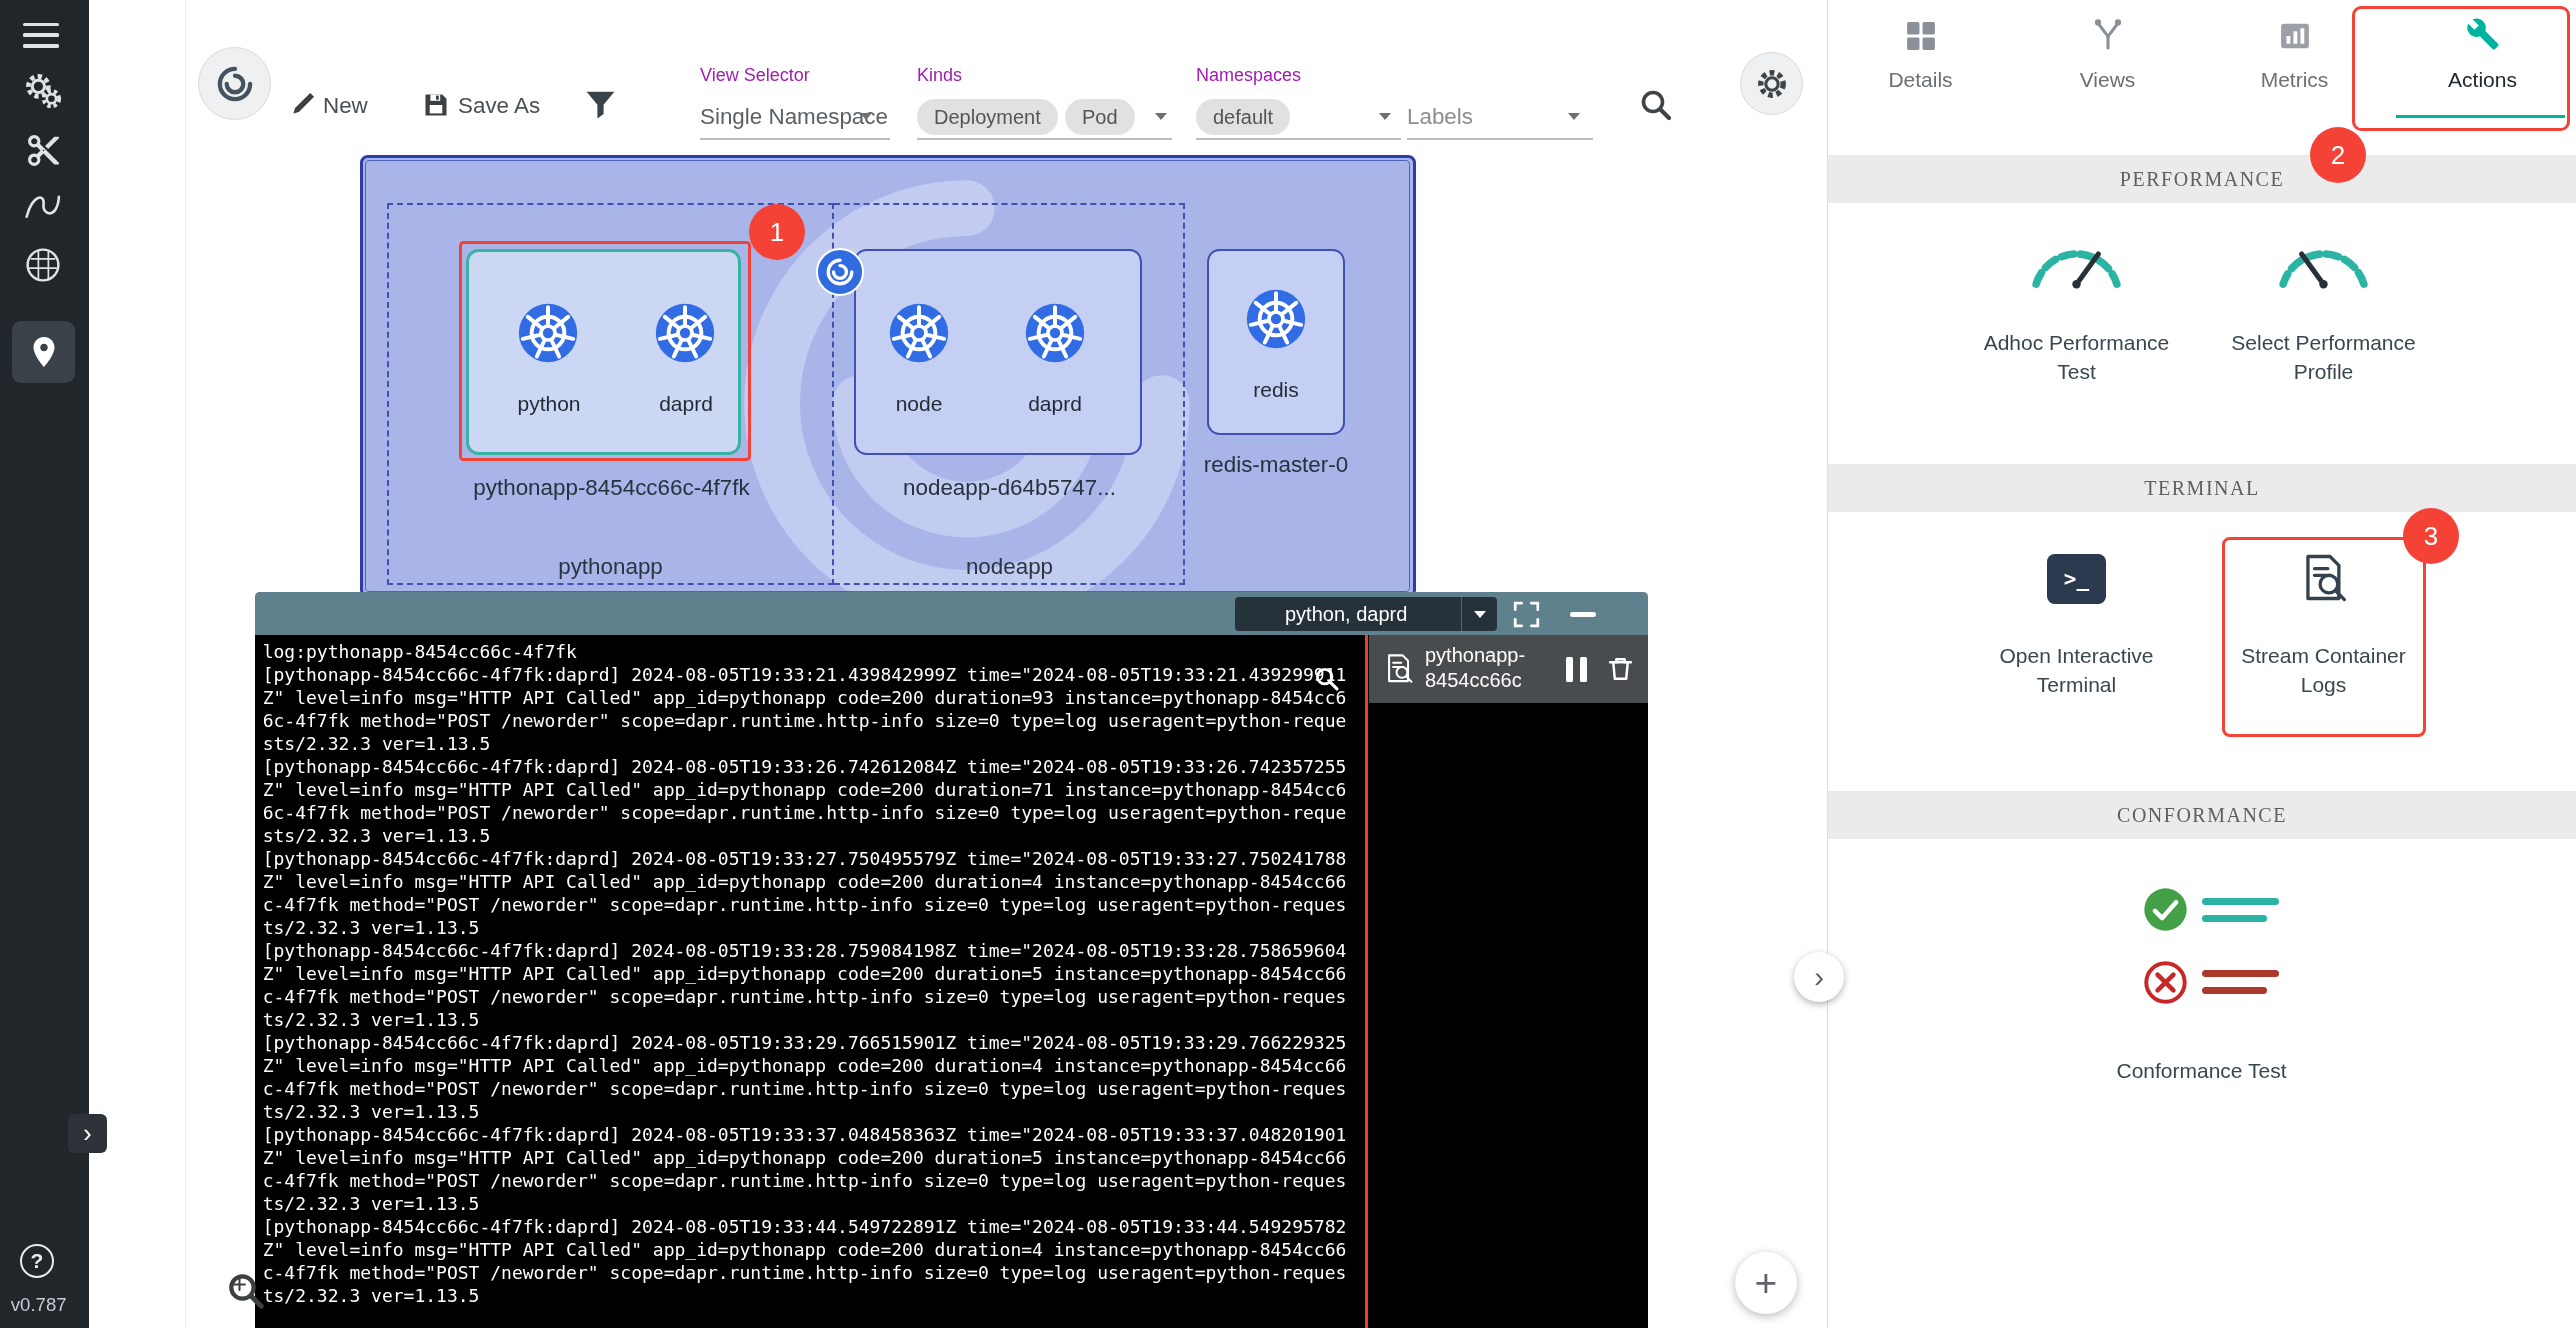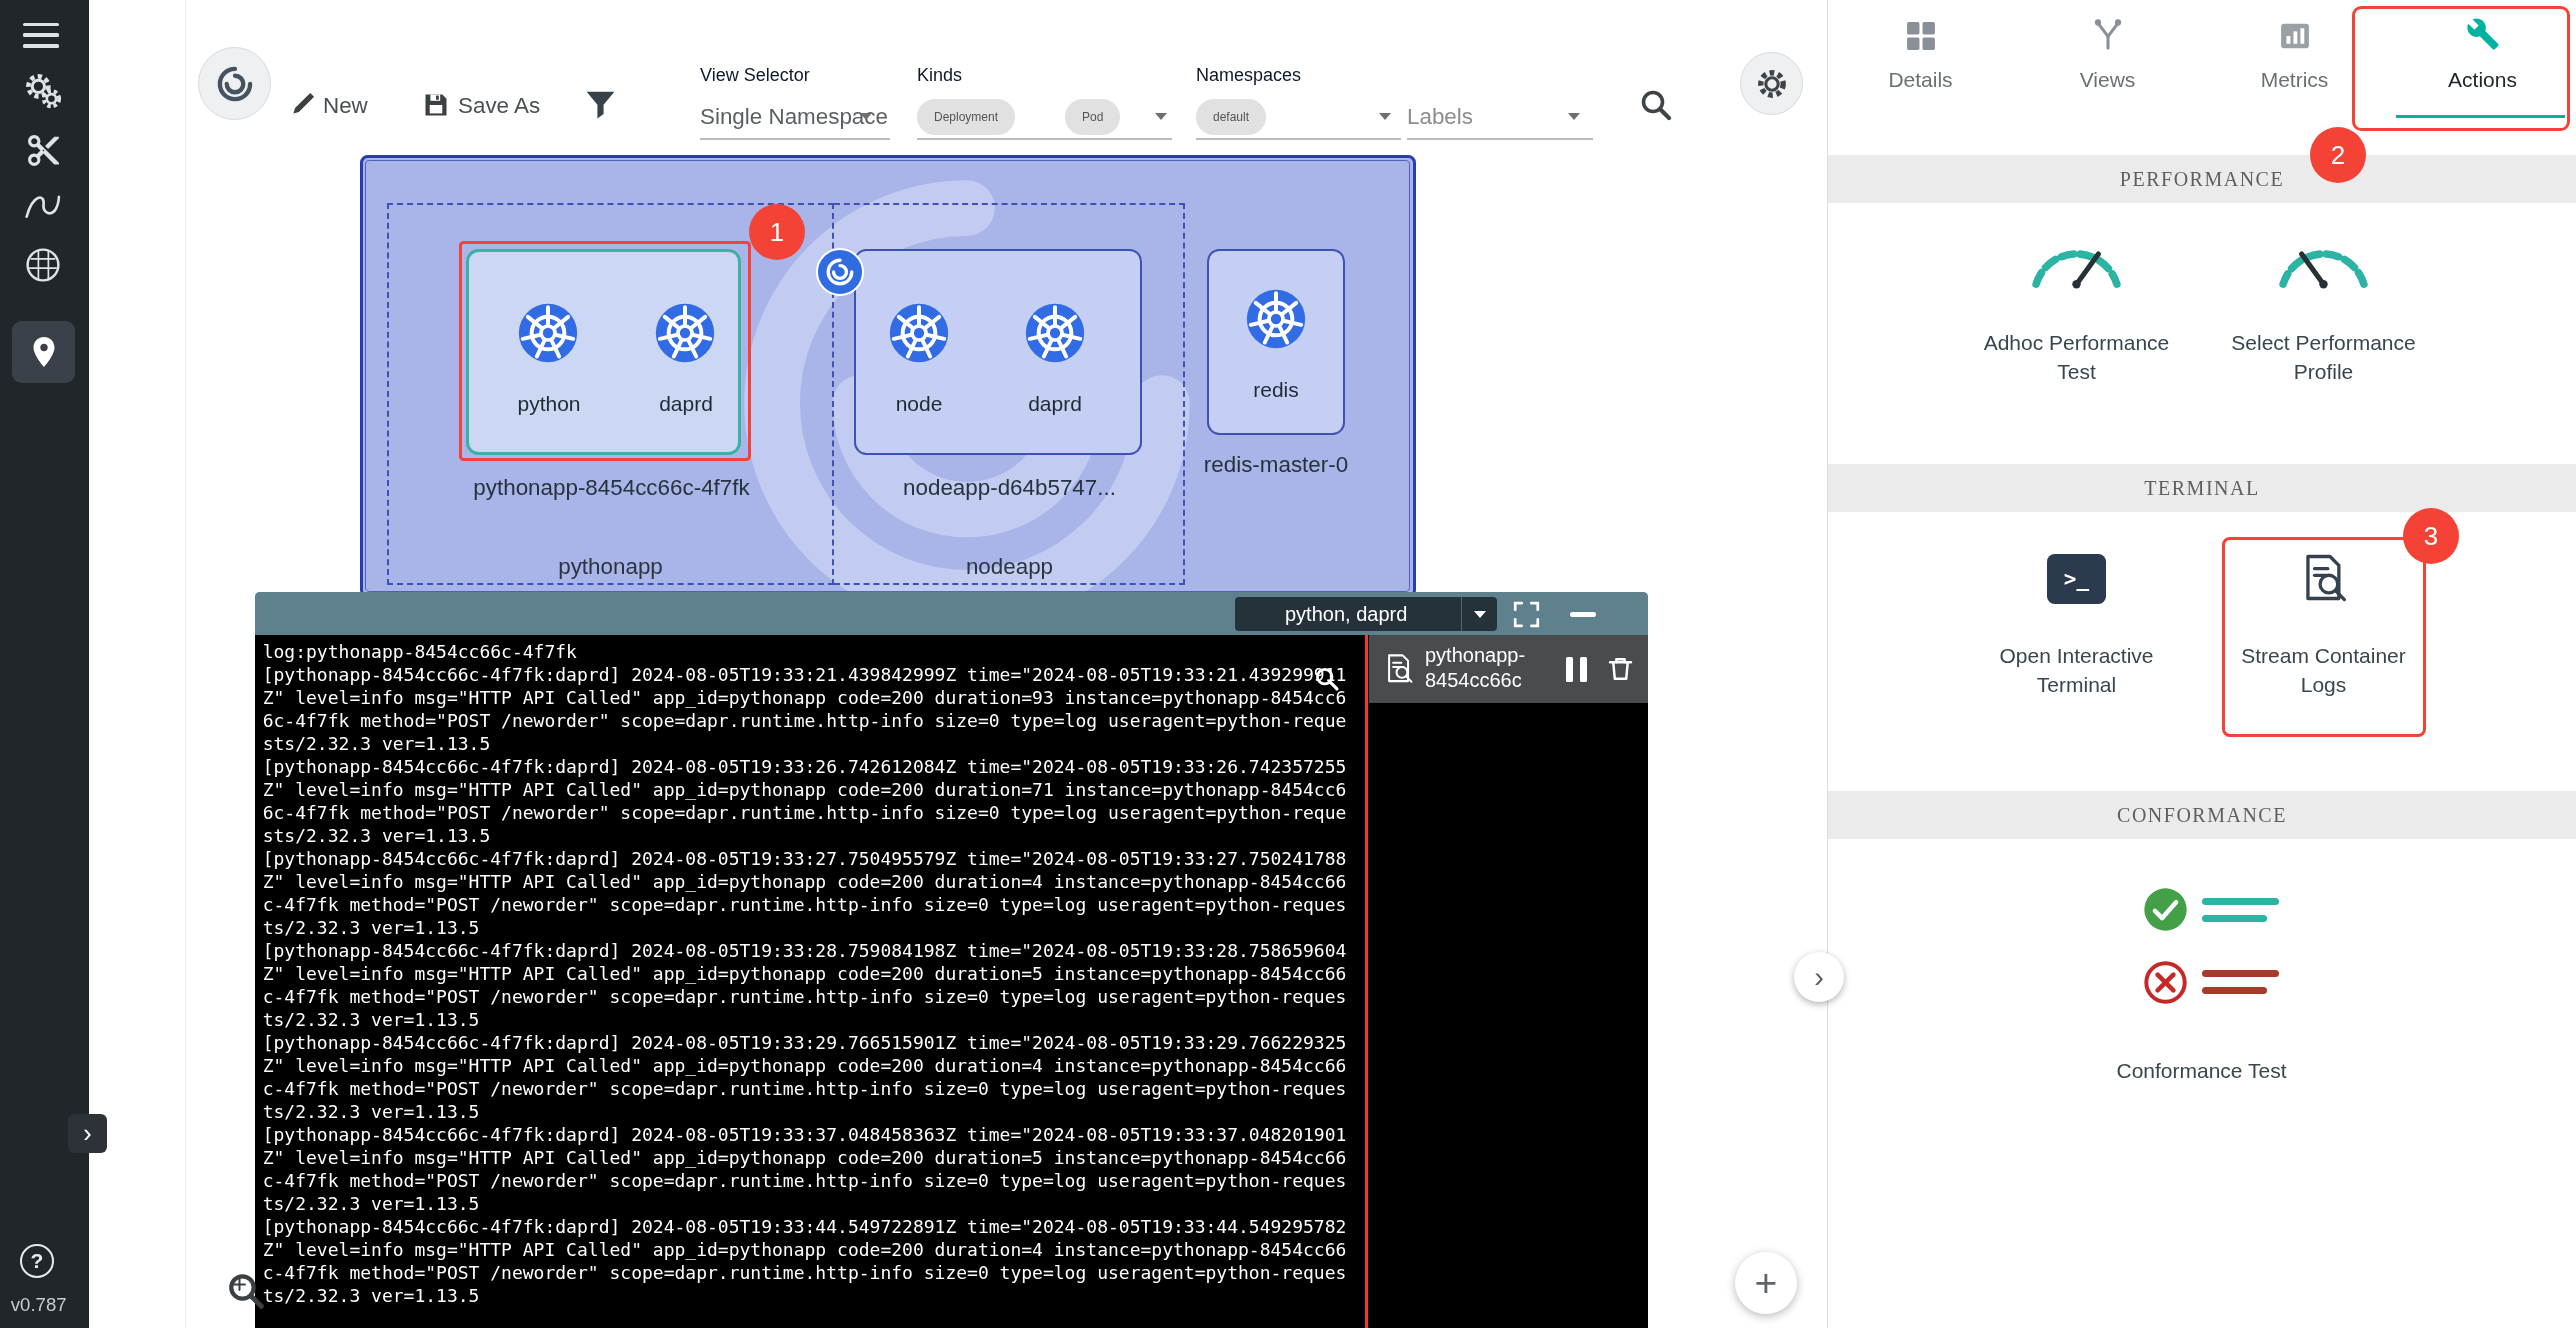--- a/index.html
+++ b/index.html
@@ -24,24 +24,24 @@
   .sb-light { position:absolute; left:89px; top:0; width:97px; height:1329px; background:#fff; border-right:0.8px solid #ececec; z-index:29; }
   .dapr-round { position:absolute; left:110px; top:15.5px; width:48px; height:48px; border:1.5px solid #cdd4d9; border-radius:50%;
                 color:#5c6b77; background:#fff; }
   .docker-tile { position:absolute; left:91px; top:74px; width:40px; height:40px; background:#1d63ed; border-radius:6.2px; }
   .wa-tile { position:absolute; left:91px; top:128px; width:40px; height:40px; background:#17181c; border-radius:3.9px;
              color:#fff; font-size:16.2px; font-weight:bold; letter-spacing:0.8px; }
 
   
   .round-btn { position:absolute; border-radius:50%; background:#eef0f2; border:0.8px solid #d7dadd; }
   .tool-text { font-size:22.4px; color:#4a4f54; }
-  .tool-label { position:absolute; font-size:18px; color:#0f172a; }
+  .tool-label { position:absolute; font-size:18px; color:#a21caf; }
   .tool-value { position:absolute; font-size:22.4px; color:#5a5f63; }
   .chip { display:inline-flex; align-items:center; height:36px; padding:0 17px; background:#e1e1e1; border-radius:18px;
-          font-size:12px; color:#555; }
+          font-size:20px; color:#555; }
   .caret { width:0; height:0; border-left:6.2px solid transparent; border-right:6.2px solid transparent; border-top:7.7px solid #6f6f6f; }
   .uline { position:absolute; height:1.5px; background:#bdbdbd; }
 
   
   .ns-box { position:absolute; left:360px; top:155px; width:1056px; height:443px; background:#a9b4e8;
             border:3.9px solid #2b3cae; border-radius:7.7px; z-index:1; }
   .ns-inner { position:absolute; left:365px; top:160px; width:1045px; height:432px; border:1.5px solid rgba(43,60,174,.7);
               border-radius:4.6px; z-index:1; pointer-events:none; }
   .ns-clip { position:absolute; left:364px; top:159px; width:1049px; height:435px; overflow:hidden; border-radius:6.2px; z-index:1; }
   .dep-box { position:absolute; top:203px; height:382px; border:2.3px dashed #3f51b5; z-index:2; }

